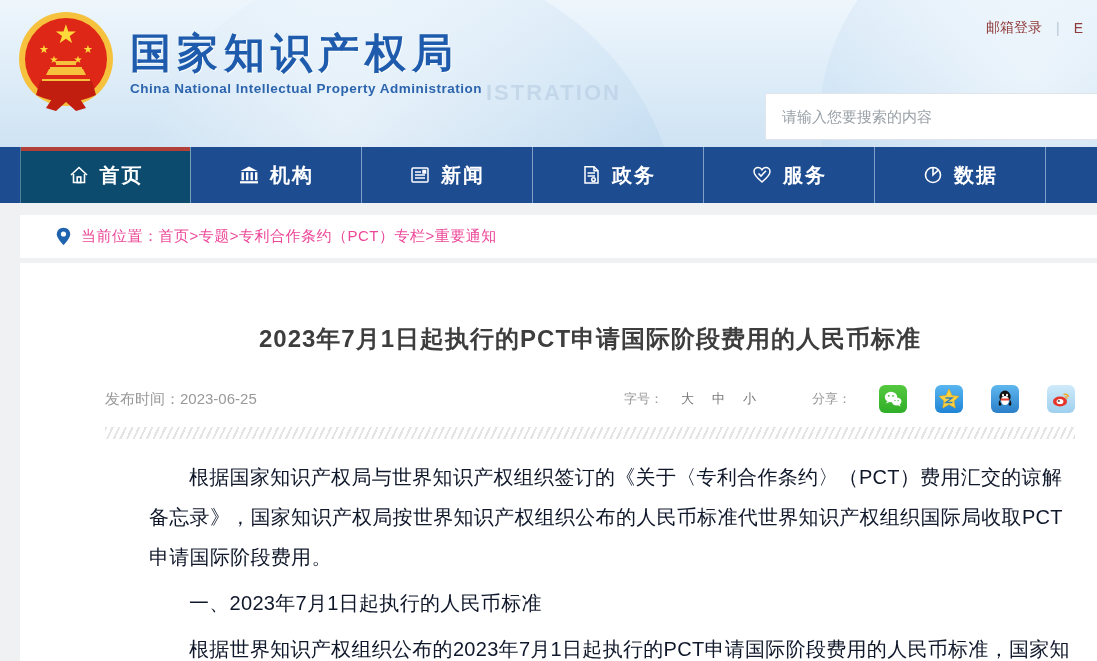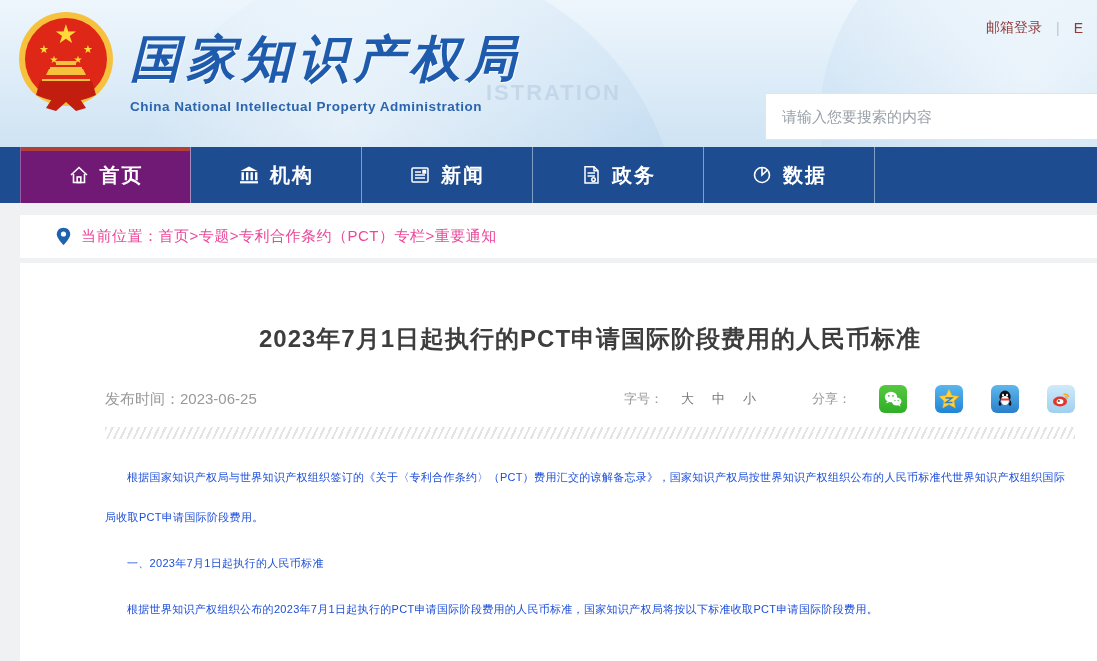--- a/index.html
+++ b/index.html
@@ -11,41 +11,41 @@
     background:linear-gradient(180deg,#eef6fc 0%,#ddecf8 55%,#cfe3f3 100%); overflow:hidden; }
   .globe { position:absolute; left:120px; top:-40px; width:560px; height:560px; border-radius:50%;
     background:radial-gradient(circle at 40% 30%, rgba(255,255,255,.75), rgba(170,205,235,.45) 60%, rgba(150,190,225,.25) 100%);
     opacity:.55; }
   .globe2 { position:absolute; left:820px; top:-90px; width:420px; height:420px; border-radius:50%;
     background:radial-gradient(circle at 50% 40%, rgba(255,255,255,.8), rgba(175,208,238,.5) 70%); opacity:.5; }
   .watermark { position:absolute; left:486px; top:80px; font-size:22px; font-weight:bold;
     color:#b9cfe4; letter-spacing:2px; opacity:.65; }
   .emblem { position:absolute; left:16px; top:9px; }
   .logo-text { position:absolute; left:130px; top:26px; }
-  .logo-title { font-size:50px; font-weight:bold; color:#1e5bac; letter-spacing:6px;
-    text-shadow:1px 1px 0 rgba(255,255,255,.8);font-style:italic; }
-  .logo-sub { margin-top:6px; font-size:13.5px; font-weight:bold; color:#2c65ae; letter-spacing:.5px; }
+  .logo-title { font-size:41px; font-weight:bold; color:#1e5bac; letter-spacing:6px;
+    text-shadow:1px 1px 0 rgba(255,255,255,.8); }
+  .logo-sub { font-size:13.5px; font-weight:bold; color:#2c65ae; letter-spacing:.5px; }
   .util { position:absolute; top:19px; right:14px; font-size:14px; color:#8f3a3a; display:flex; align-items:center; }
   .util .sep { color:#b9c6d4; margin:0 14px; }
   .red-links { position:absolute; left:781px; top:38px; font-size:14px; color:#a03b3b; line-height:23px; white-space:nowrap; }
   .red-links div { cursor:pointer; }
   .searchbox { position:absolute; left:765px; top:93px; width:370px; height:47px; background:#fff;
     border:1px solid #dfe5ea; display:flex; align-items:center; padding-left:16px; }
   .searchbox input { border:none; outline:none; font-size:15px; color:#333; width:300px; background:transparent;
     font-family:"Liberation Sans","DejaVu Sans",sans-serif; }
   .searchbox input::placeholder { color:#9aa1a8; }
 
   
   .nav { display:flex; width:1250px; height:56px; background:#1d4c90; }
   .nav .spacer { width:20px; }
   .nav-item { position:relative; width:171px; height:56px; display:flex; align-items:center; justify-content:center;
     gap:10px; color:#fff; font-size:20px; letter-spacing:2px; cursor:pointer;
     border-right:1px solid rgba(210,228,246,.55); }
   .nav-item.first { border-left:1px solid rgba(210,228,246,.35); }
-  .nav-item.active { background:#701a75; }
+  .nav-item.active { background:#0c4a6e; }
   .nav-item.active::before { content:""; position:absolute; top:0; left:0; right:0; height:4px; background:#b04038; }
   .nav-item .ico { display:flex; }
   .nav-item span.lbl { font-weight:bold; }
   .nav-stub { width:60px; height:56px; }
 
   
   .crumb-bar { margin:12px 0 0 20px; width:1140px; height:43px; background:#fff;
     display:flex; align-items:center; padding-left:36px; }
   .crumb-bar .pin { margin-right:10px; display:flex; }
   .crumb-text { font-size:15px; color:#ec4899; letter-spacing:.5px; }
@@ -60,22 +60,22 @@
   .meta-right .share-lbl { margin-left:56px; }
   .share-ico { width:28px; height:28px; border-radius:6px; margin-left:28px; cursor:pointer;
     display:flex; align-items:center; justify-content:center; }
   .share-wechat { background:linear-gradient(180deg,#55c93f,#2fae27); }
   .share-qzone { background:linear-gradient(180deg,#59b6f0,#1f84d4); }
   .share-qq { background:linear-gradient(180deg,#5fb7ee,#2a7fc9); }
   .share-weibo { background:linear-gradient(180deg,#cfeafa,#9fd0ee); }
   .hatch { margin-top:14px; height:12px;
     background:repeating-linear-gradient(115deg,#e4e4e4 0 2px,transparent 2px 6px); }
   .body-text { margin-top:18px; }
-  .body-text p { font-size:11px; color:#1d4ed8; line-height:40px; text-indent:2em; margin-bottom:6px;
-    letter-spacing:.3px; }
+  .body-text p { font-size:20px; color:#0f172a; line-height:40px; text-indent:2em; margin-bottom:6px;
+    letter-spacing:.3px;margin-left:44px; }
 </style>
 </head>
 <body>
 
 <div class="header">
   <div class="globe"></div>
   <div class="globe2"></div>
   <div class="watermark">ISTRATION</div>
 
   <div class="emblem">
@@ -160,20 +160,29 @@
         <path d="M5 2.8 H14 L18 6.8 V19 H5 Z"></path>
           <path d="M14 2.8 V6.8 H18"></path>
         <line x1="7.5" y1="9" x2="15" y2="9"></line>
           <line x1="7.5" y1="12" x2="15" y2="12"></line>
         <circle cx="13.5" cy="15.5" r="1.8"></circle>
       </svg>
     </span>
     <span class="lbl">政务</span>
   </div>
 
+  <div class="nav-item">
+    <span class="ico">
+      <svg width="22" height="22" viewBox="0 0 22 22" fill="none" stroke="#fff" stroke-width="1.5">
+        <path d="M11 18 C6 14 3 11 3 7.6 C3 5.2 5 3.5 7.2 3.5 C8.8 3.5 10.2 4.4 11 5.8 C11.8 4.4 13.2 3.5 14.8 3.5 C17 3.5 19 5.2 19 7.6 C19 11 16 14 11 18 Z"></path>
+        <path d="M7.5 9.5 L10 12 L15 6.8" stroke-width="1.6"></path>
+      </svg>
+    </span>
+    <span class="lbl">服务</span>
+  </div>
 
   <div class="nav-item">
     <span class="ico">
       <svg width="22" height="22" viewBox="0 0 22 22" fill="none" stroke="#fff" stroke-width="1.6">
         <circle cx="11" cy="11" r="7.5"></circle>
           <path d="M11 3.5 V11 L16.5 5.8"></path>
       </svg>
     </span>
     <span class="lbl">数据</span>
   </div>

